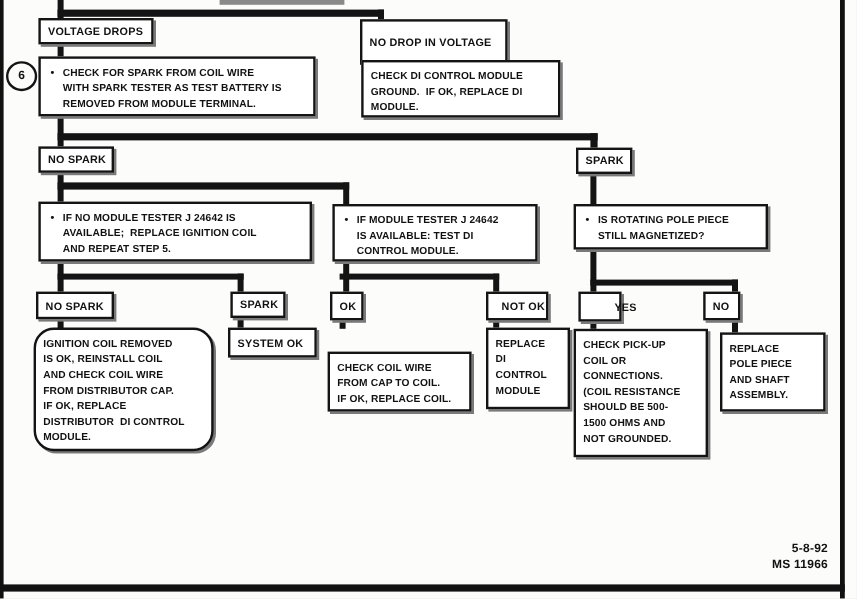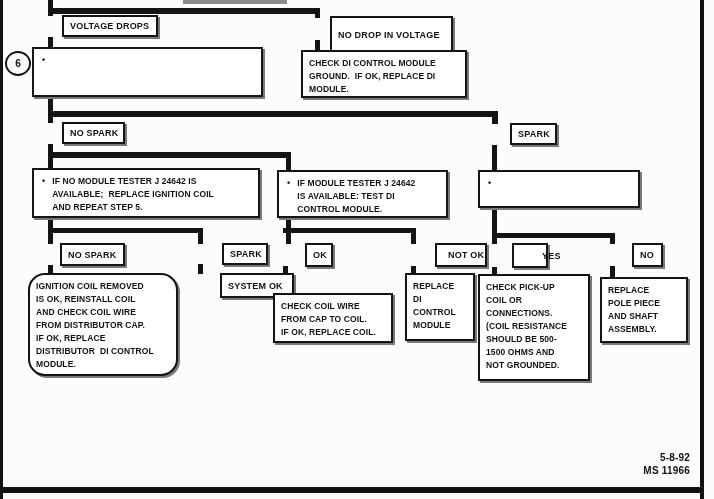--- a/index.html
+++ b/index.html
@@ -25,21 +25,20 @@
     box-shadow:2px 2px 0 #7a7a7a;
     display:flex;
     align-items:flex-start;
   }
   .label{
     align-items:center;
     padding:0 4px 0 6px;
     font-size:9px;
     letter-spacing:.2px;
     white-space:nowrap;
-    margin-left:30px;
   }
   .action{
     padding:5px 4px 4px 6px;
     font-size:8.5px;
     line-height:13px;
     letter-spacing:.1px;
   }
   .action .txt{white-space:pre-wrap;}
   .blt{
     flex:0 0 auto;
@@ -103,20 +102,23 @@
 
   <div class="fbox label" style="left:32px;top:15px;width:96px;height:22px;">
     <span>VOLTAGE DROPS</span>
   </div>
   <div class="fbox label" style="left:300px;top:16px;width:123px;height:38px;">
     <span>NO DROP IN VOLTAGE</span>
   </div>
 
   <div class="fbox action" style="left:32px;top:47px;width:231px;height:50px;">
     <span class="blt">•</span>
+    <div class="txt">CHECK FOR SPARK FROM COIL WIRE
+WITH SPARK TESTER AS TEST BATTERY IS
+REMOVED FROM MODULE TERMINAL.</div>
   </div>
   <div class="fbox action" style="left:301px;top:50px;width:166px;height:48px;">
     <div class="txt">CHECK DI CONTROL MODULE
 GROUND.  IF OK, REPLACE DI
 MODULE.</div>
   </div>
 
   <div class="fbox label" style="left:32px;top:122px;width:63px;height:22px;">
     <span>NO SPARK</span>
   </div>
@@ -131,38 +133,40 @@
 AND REPEAT STEP 5.</div>
   </div>
   <div class="fbox action" style="left:277px;top:170px;width:171px;height:48px;">
     <span class="blt">•</span>
     <div class="txt">IF MODULE TESTER J 24642
 IS AVAILABLE: TEST DI
 CONTROL MODULE.</div>
   </div>
   <div class="fbox action" style="left:478px;top:170px;width:162px;height:38px;">
     <span class="blt">•</span>
+    <div class="txt">IS ROTATING POLE PIECE
+STILL MAGNETIZED?</div>
   </div>
 
   <div class="fbox label" style="left:30px;top:243px;width:65px;height:23px;">
     <span>NO SPARK</span>
   </div>
   <div class="fbox label" style="left:192px;top:243px;width:46px;height:22px;">
     <span>SPARK</span>
   </div>
   <div class="fbox label" style="left:275px;top:243px;width:28px;height:24px;">
     <span>OK</span>
   </div>
   <div class="fbox label" style="left:405px;top:243px;width:52px;height:24px;padding-left:11px;">
     <span>NOT OK</span>
   </div>
   <div class="fbox label" style="left:482px;top:243px;width:31px;height:25px;padding-left:28px;">
     <span>YES</span>
   </div>
-  <div class="fbox label" style="left:602px;top:243px;width:31px;height:24px;align-items:center;">
+  <div class="fbox label" style="left:586px;top:243px;width:31px;height:24px;align-items:center;">
     <span>NO</span>
   </div>
 
   <div class="fbox action" style="left:28px;top:273px;width:150px;height:103px;border-radius:17px;">
     <div class="txt">IGNITION COIL REMOVED
 IS OK, REINSTALL COIL
 AND CHECK COIL WIRE
 FROM DISTRIBUTOR CAP.
 IF OK, REPLACE
 DISTRIBUTOR  DI CONTROL

